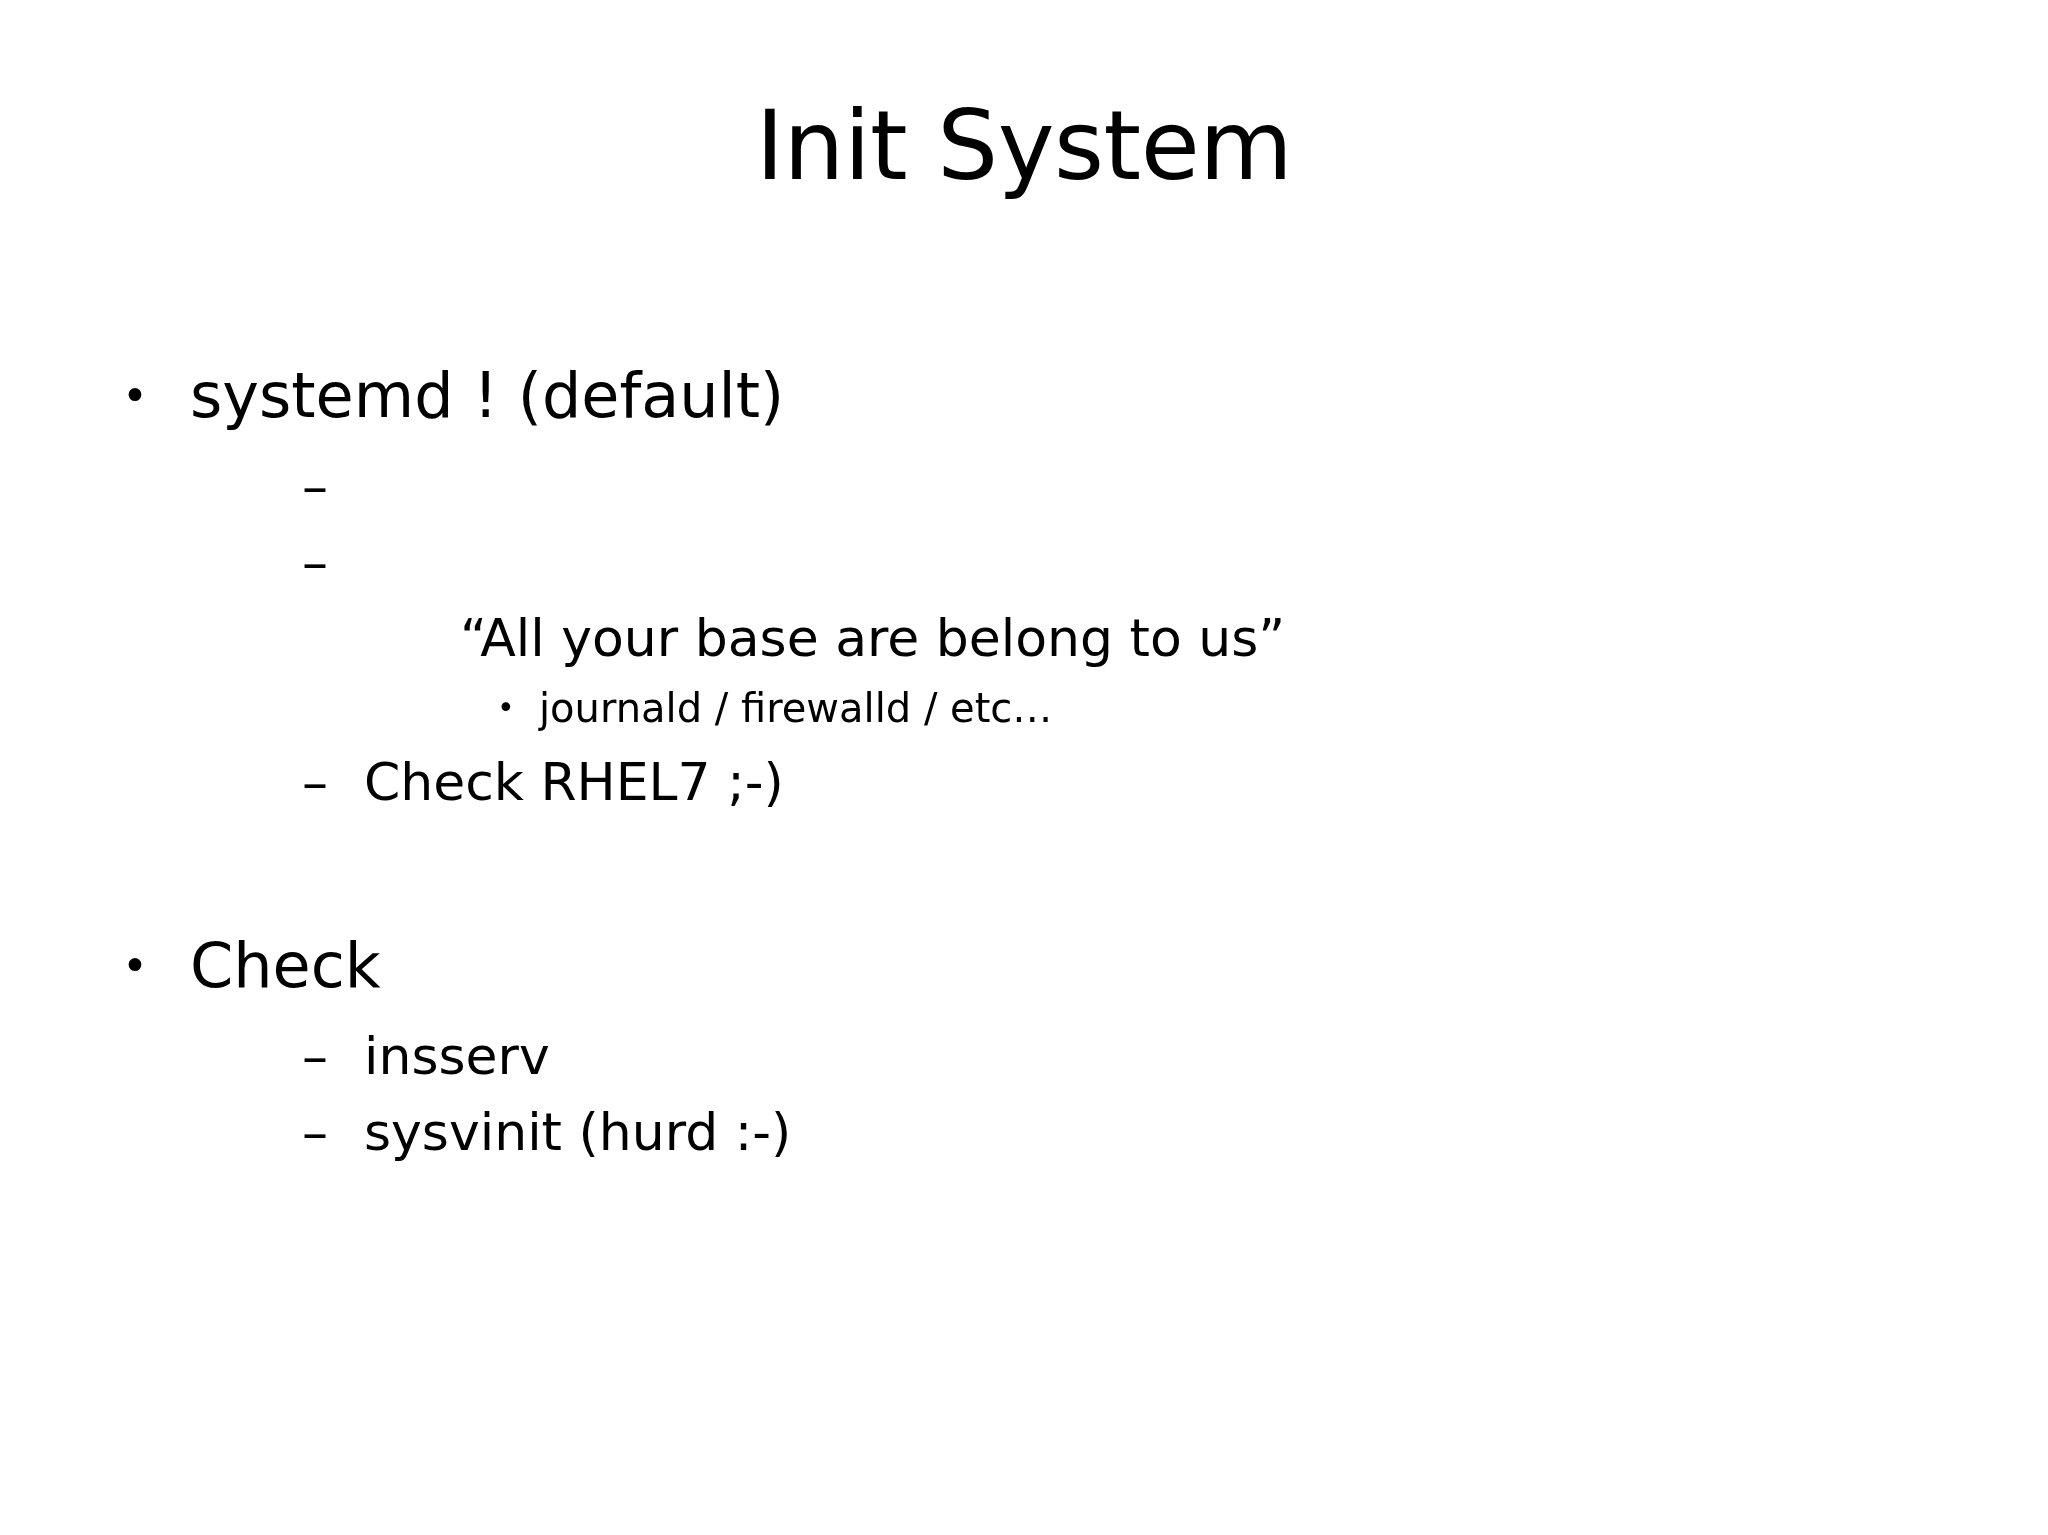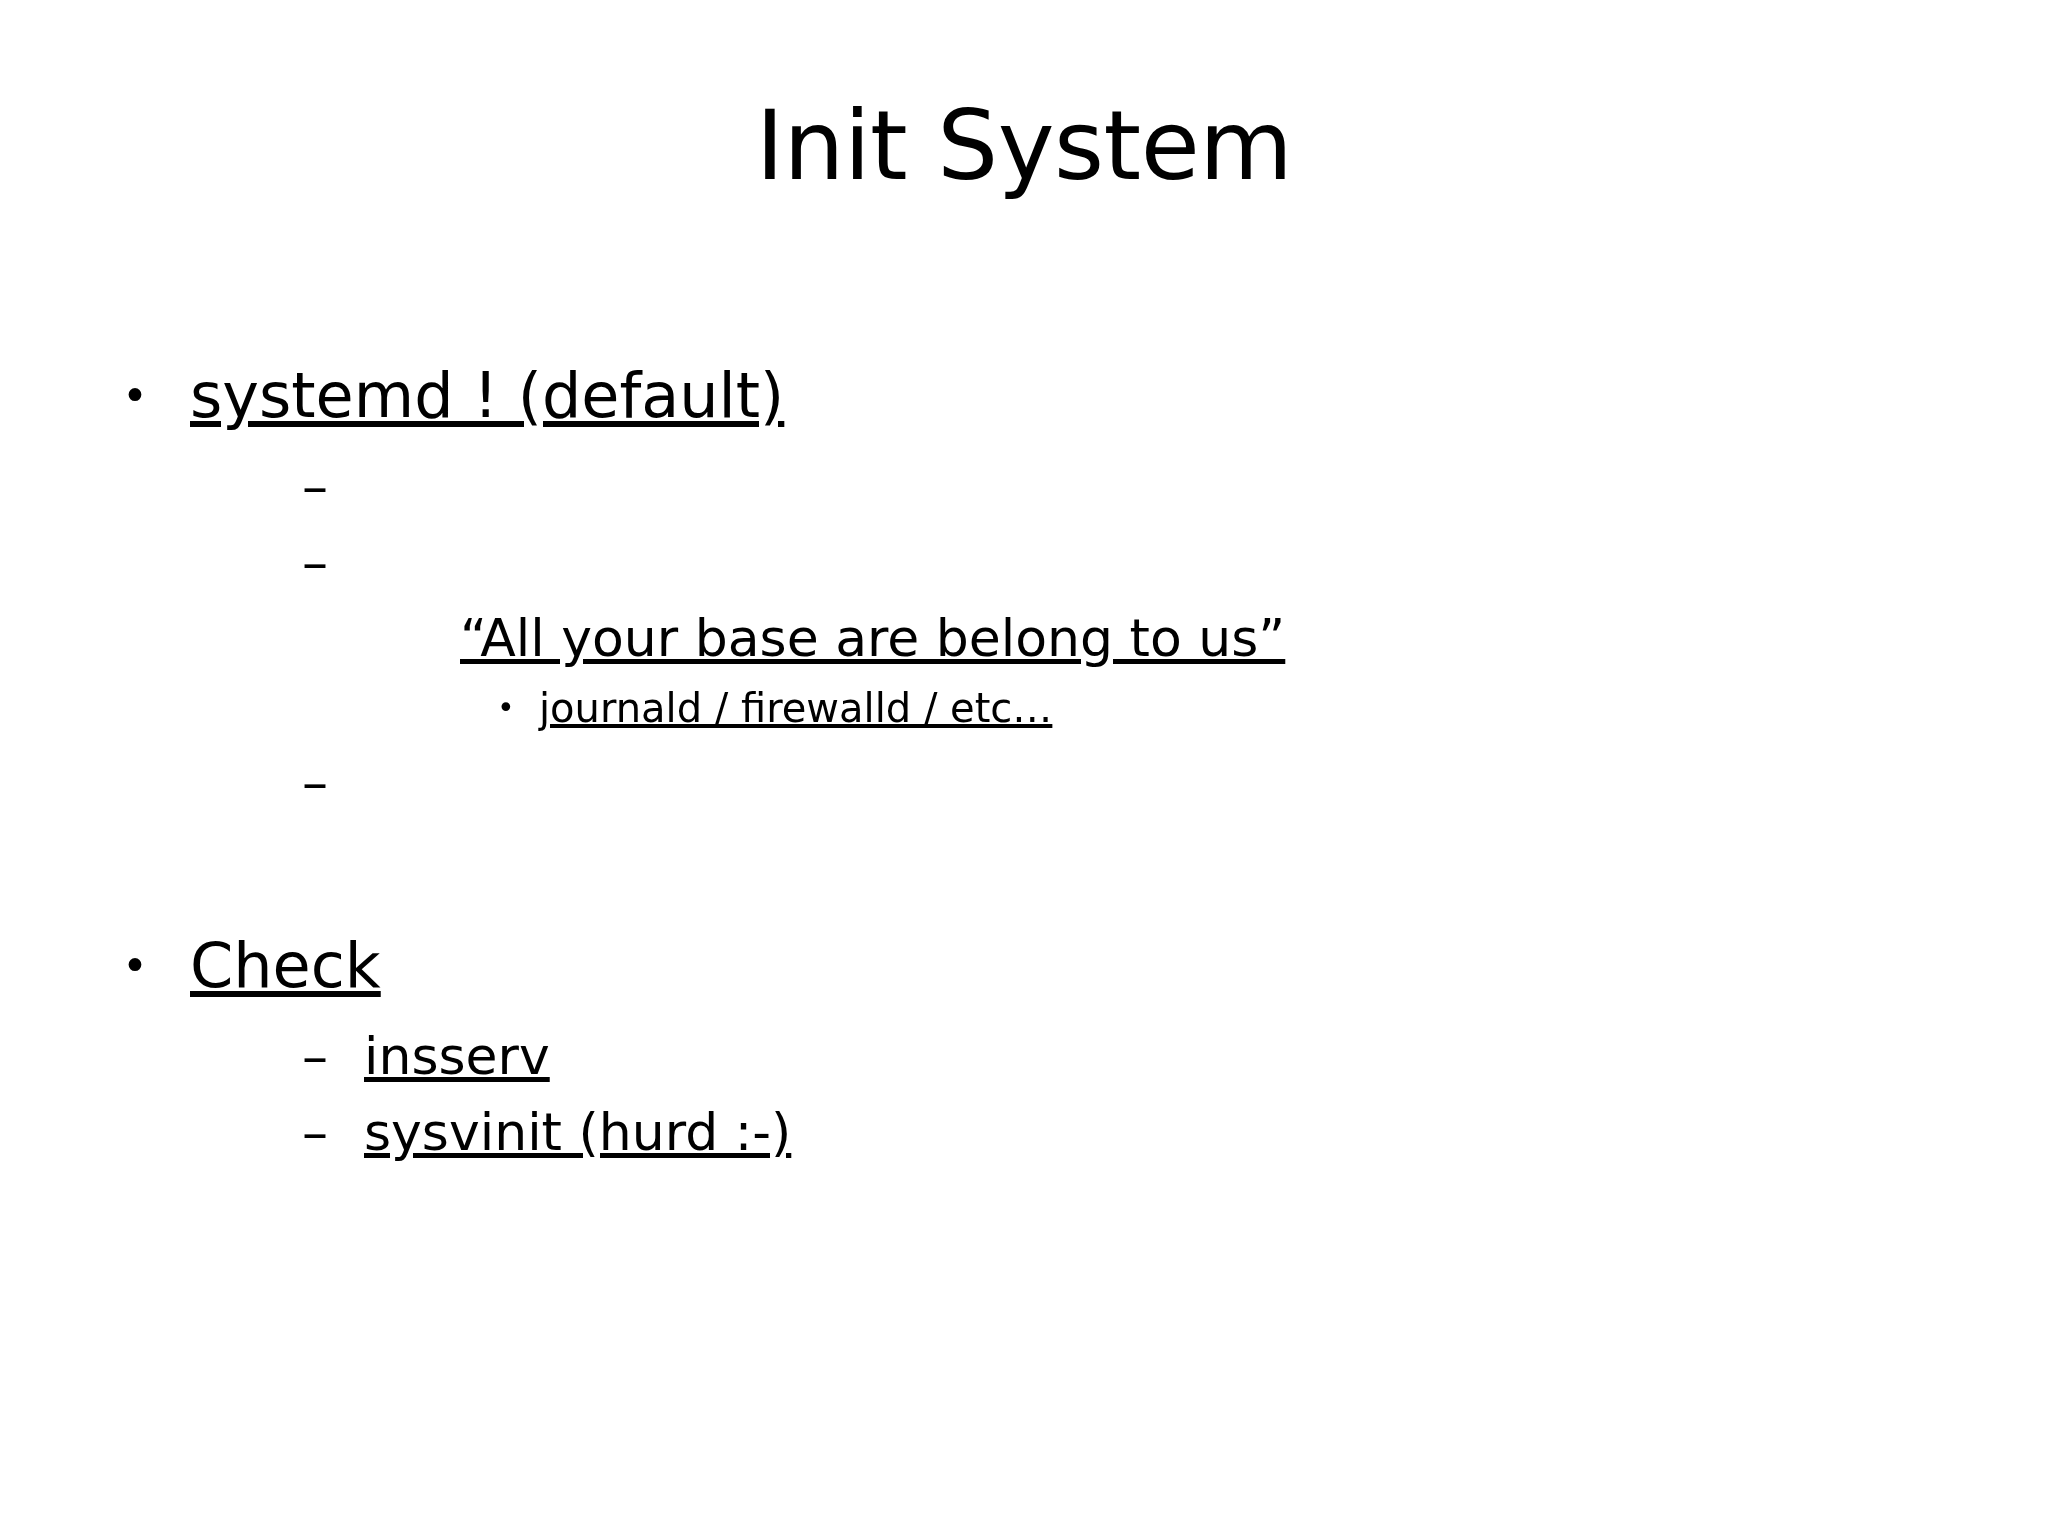--- a/index.html
+++ b/index.html
@@ -54,21 +54,20 @@
 
   .bullet-glyph {
     display: inline-block;
     flex: 0 0 auto;
     text-align: left;
   }
 
   .row-text {
     display: inline-block;
     flex: 0 0 auto;
-    text-decoration: underline;
   }
 
   
   .lvl1 {
     padding-left: 122px;
     font-size: 62px;
     line-height: 88px;
     margin-bottom: 2px;
   }
   .lvl1 .bullet-glyph {
@@ -141,20 +140,21 @@
       <span class="row-text">“All your base are belong to us”</span>
     </div>
 
     <div class="outline-row lvl4">
       <span class="bullet-glyph">•</span>
       <span class="row-text">journald / firewalld / etc…</span>
     </div>
 
     <div class="outline-row lvl2">
       <span class="bullet-glyph">–</span>
+      <span class="row-text">Check RHEL7 ;-)</span>
     </div>
 
     <div class="group-gap"></div>
 
     <div class="outline-row lvl1">
       <span class="bullet-glyph">•</span>
       <span class="row-text">Check</span>
     </div>
 
     <div class="outline-row lvl2">

